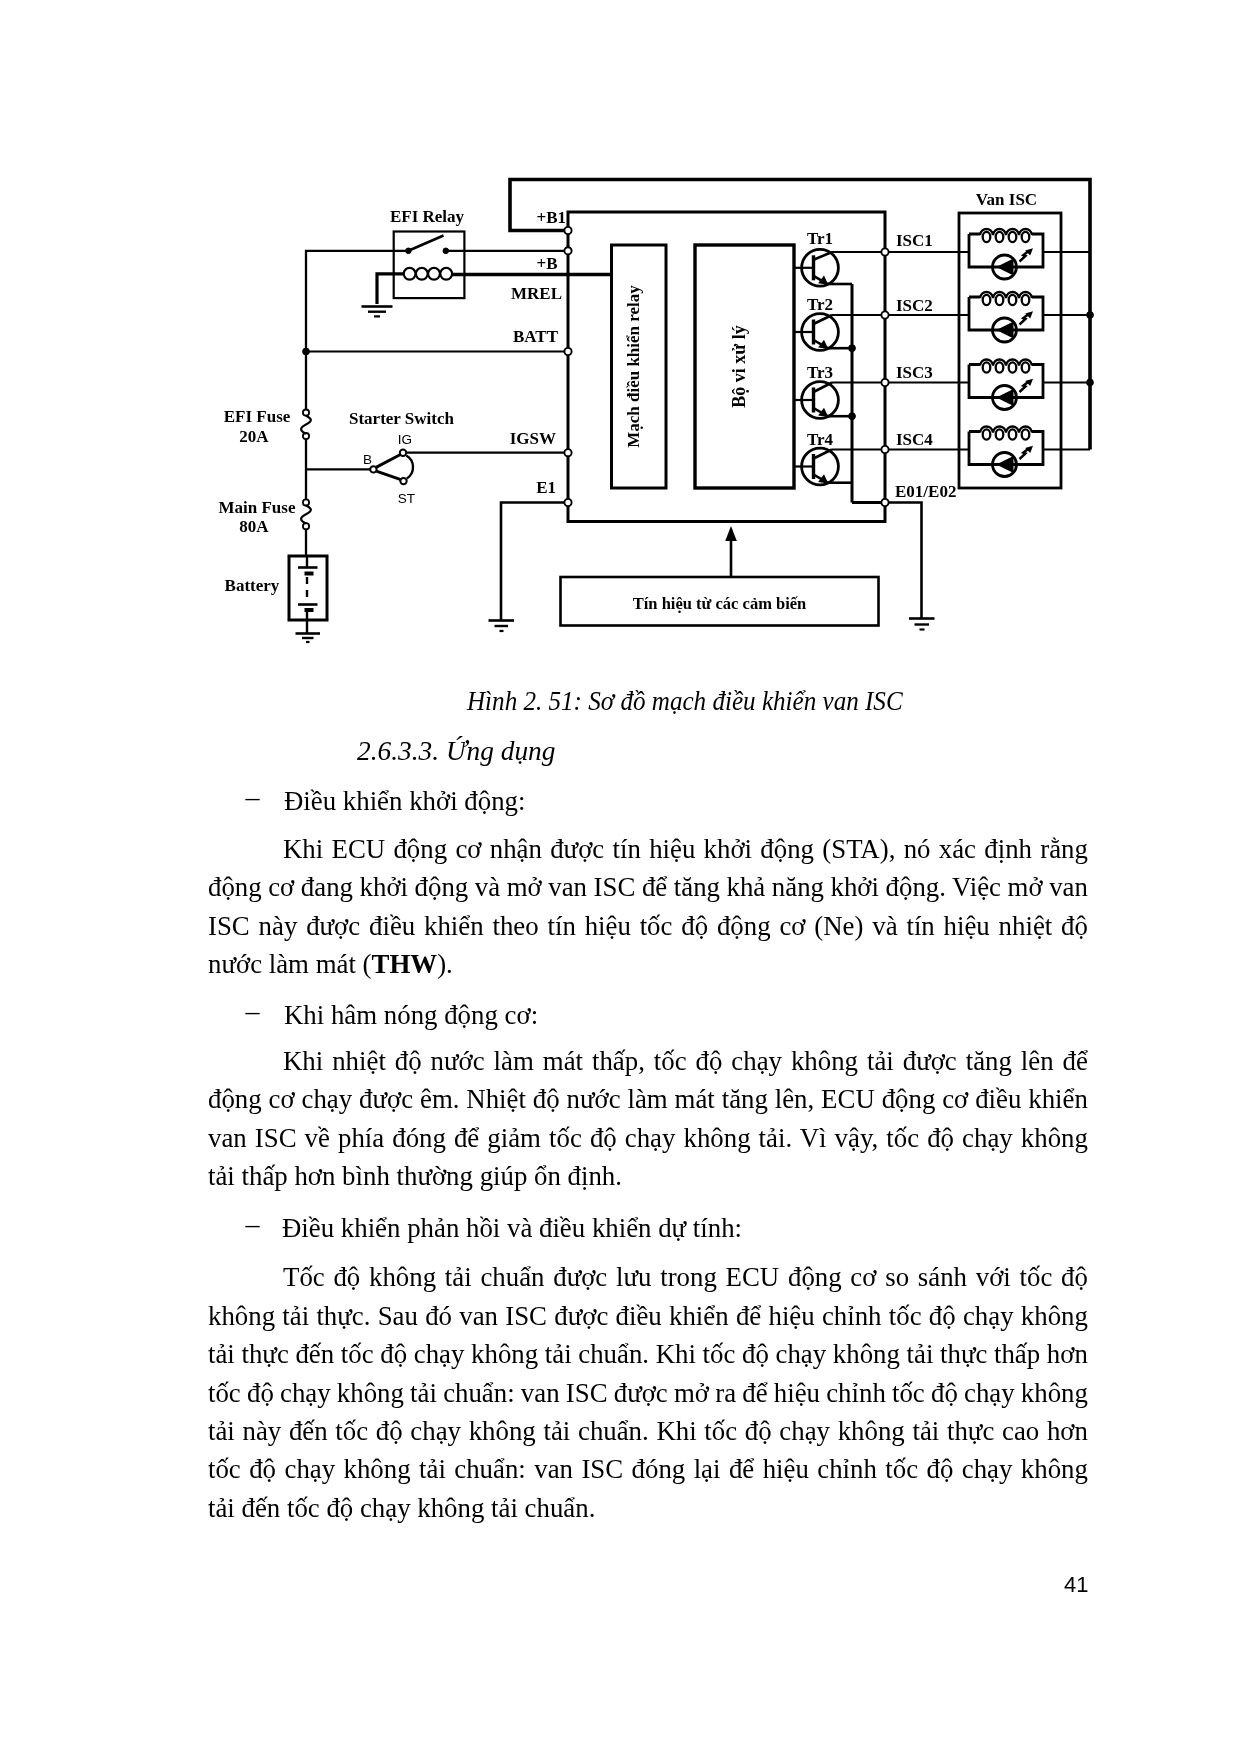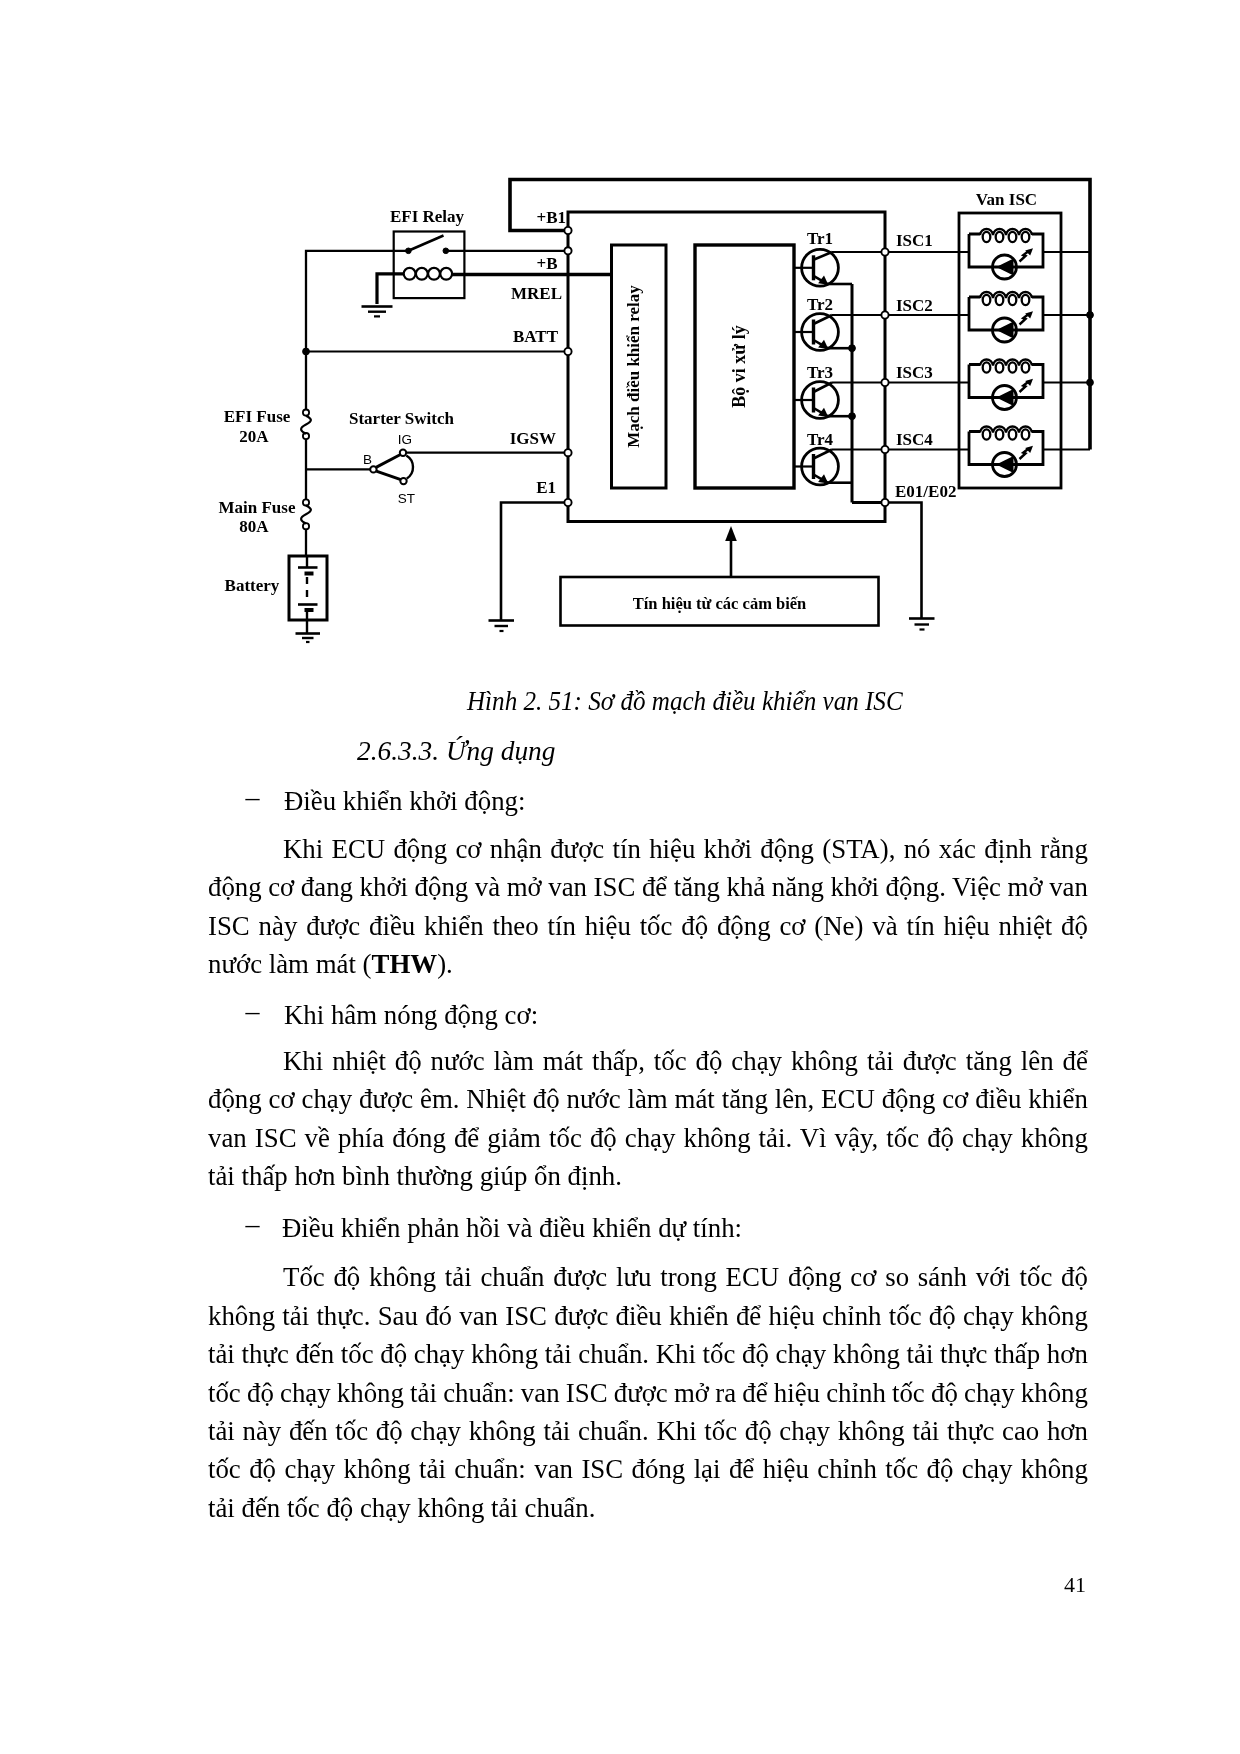--- a/index.html
+++ b/index.html
@@ -245,13 +245,13 @@
 <div class="t" style="left:207.7px;top:1156.55px;transform:scaleX(0.958);transform-origin:left top;">tải thấp hơn bình thường giúp ổn định.</div>
 <div class="t" style="left:245.5px;top:1205.15px;">–</div>
 <div class="t" style="left:282px;top:1208.95px;transform:scaleX(0.958);transform-origin:left top;">Điều khiển phản hồi và điều khiển dự tính:</div>
 <div class="t" style="left:283px;top:1258.35px;word-spacing:2.140px;transform:scaleX(0.958);transform-origin:left top;">Tốc độ không tải chuẩn được lưu trong ECU động cơ so sánh với tốc độ</div>
 <div class="t" style="left:208px;top:1296.75px;word-spacing:0.585px;transform:scaleX(0.958);transform-origin:left top;">không tải thực. Sau đó van ISC được điều khiển để hiệu chỉnh tốc độ chạy không</div>
 <div class="t" style="left:208px;top:1335.15px;word-spacing:-0.042px;transform:scaleX(0.958);transform-origin:left top;">tải thực đến tốc độ chạy không tải chuẩn. Khi tốc độ chạy không tải thực thấp hơn</div>
 <div class="t" style="left:208px;top:1373.55px;word-spacing:-0.520px;transform:scaleX(0.958);transform-origin:left top;">tốc độ chạy không tải chuẩn: van ISC được mở ra để hiệu chỉnh tốc độ chạy không</div>
 <div class="t" style="left:208px;top:1411.95px;word-spacing:1.039px;transform:scaleX(0.958);transform-origin:left top;">tải này đến tốc độ chạy không tải chuẩn. Khi tốc độ chạy không tải thực cao hơn</div>
 <div class="t" style="left:208px;top:1450.35px;word-spacing:1.808px;transform:scaleX(0.958);transform-origin:left top;">tốc độ chạy không tải chuẩn: van ISC đóng lại để hiệu chỉnh tốc độ chạy không</div>
 <div class="t" style="left:208px;top:1488.75px;transform:scaleX(0.958);transform-origin:left top;">tải đến tốc độ chạy không tải chuẩn.</div>
-<div style="position:absolute;left:1064px;top:1573.5px;font-family:Liberation Serif, serif;font-size:22px;line-height:22px;">41</div>
+<div style="position:absolute;left:1064px;top:1573.5px;font-family:Liberation Sans, sans-serif;font-size:22px;line-height:22px;">41</div>
 
 </body></html>

